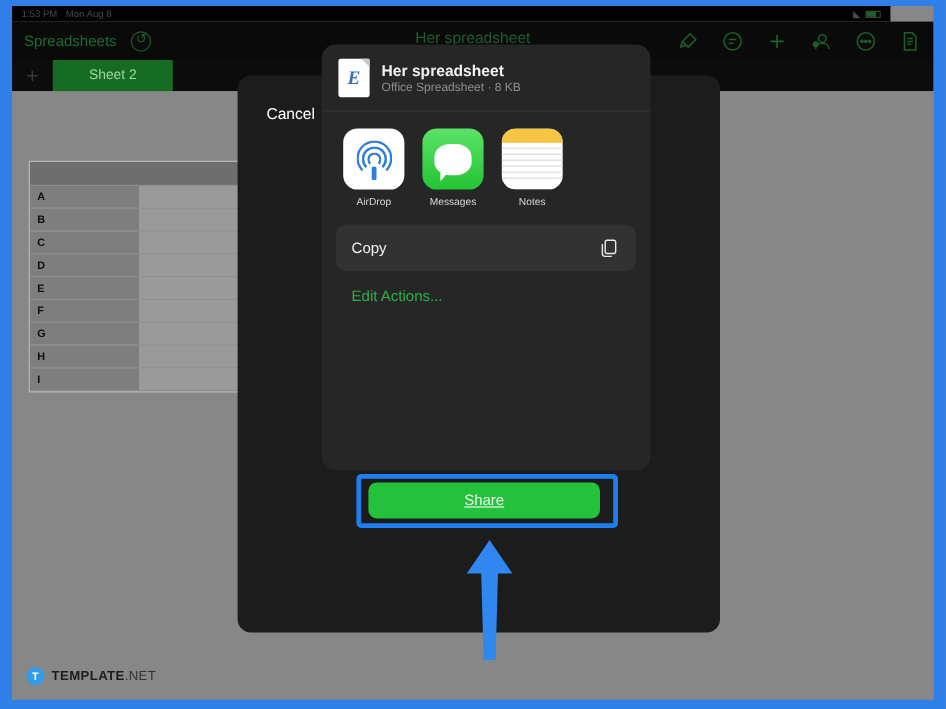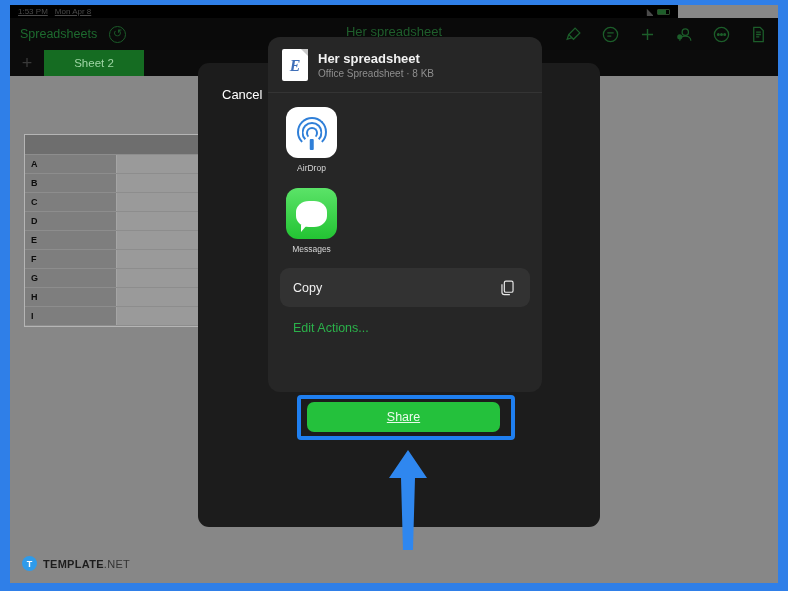--- a/index.html
+++ b/index.html
@@ -20,29 +20,28 @@
     position: absolute;
     left: 10px; top: 5px;
     width: 768px; height: 578px;
     background: #878787;
     overflow: hidden;
   }
 
   
   .statusbar {
     position: absolute; left: 0; top: 0;
-    width: 668px; height: 13px;
+    width: 732px; height: 13px;
     background: #000;
     color: #4a4a4a;
     font-size: 8px;
     line-height: 13px;
     padding: 0 8px;
     display: flex; align-items: center;
     overflow: hidden;
-    text-decoration: underline;
   }
   .sb-left { display: flex; gap: 7px; }
   .sb-right { margin-left: auto; display: flex; gap: 4px; align-items: center; }
   .sb-bat {
     width: 13px; height: 6px;
     border: 1px solid #2c4a2c;
     border-radius: 1px;
     position: relative;
     background: linear-gradient(90deg,#1e5e2a 0%, #1e5e2a 70%, transparent 70%);
   }
@@ -191,21 +190,20 @@
     margin-top: 2px;
   }
   .share-title { color: #f2f2f2; font-size: 13px; font-weight: bold; }
   .share-sub { color: #8e8e8e; font-size: 10px; margin-top: 2px; }
 
   
   .apps-row {
     display: flex; gap: 15px;
     padding: 14px 0 12px 18px;
     overflow: hidden;
-    flex-direction: column;
   }
   .app-item { width: 51px; flex: none; text-align: center; }
   .app-tile {
     width: 51px; height: 51px;
     border-radius: 12px;
     margin: 0 auto 5px auto;
     position: relative;
     overflow: hidden;
     display: flex; align-items: center; justify-content: center;
   }
@@ -326,21 +324,21 @@
 </style>
 </head>
 <body>
 
 <div id="screen">
   <div id="inner">
 
     <div class="statusbar">
       <div class="sb-left">
         <span>1:53 PM</span>
-        <span>Mon Apr 8</span>
+        <span>Mon Aug 8</span>
       </div>
       <div class="sb-right">
         <span>◣</span>
         <span class="sb-bat"></span>
       </div>
     </div>
 
     <div class="appbar">
       <div class="app-back">
         <span>Spreadsheets</span>
@@ -466,20 +464,34 @@
             </div>
           </div>
           <div class="app-label">AirDrop</div>
         </div>
         <div class="app-item">
           <div class="app-tile tile-messages">
             <div class="bubble"></div>
           </div>
           <div class="app-label">Messages</div>
         </div>
+        <div class="app-item">
+          <div class="app-tile tile-notes">
+            <div class="notepad">
+              <div class="np-top"></div>
+              <div class="np-line"></div>
+                <div class="np-line"></div>
+                <div class="np-line"></div>
+              <div class="np-line"></div>
+                <div class="np-line"></div>
+                <div class="np-line"></div>
+            </div>
+          </div>
+          <div class="app-label">Notes</div>
+        </div>
 
       </div>
 
       <div class="act-wrap">
         <div class="act-row">
           <span class="act-label">Copy</span>
           <span class="act-ico">
             <svg viewBox="0 0 24 24" fill="none" stroke="currentColor" stroke-width="1.5">
               <rect x="8" y="4" width="11" height="14" rx="2"></rect>
               <path d="M5 8v10a3 3 0 003 3h7"></path>

